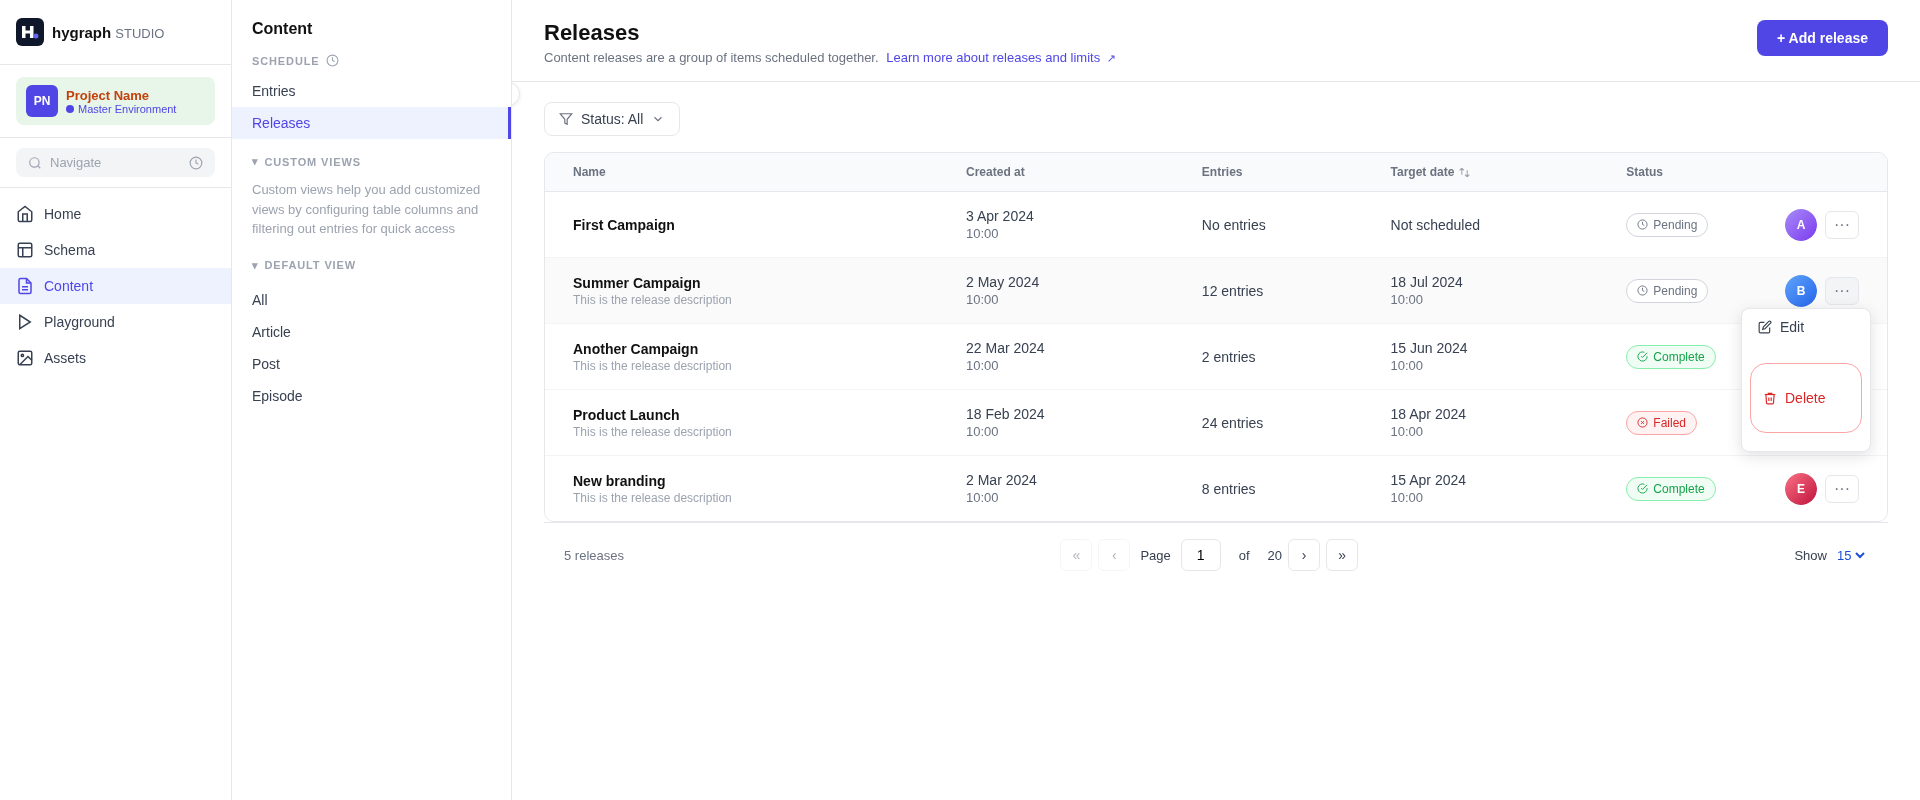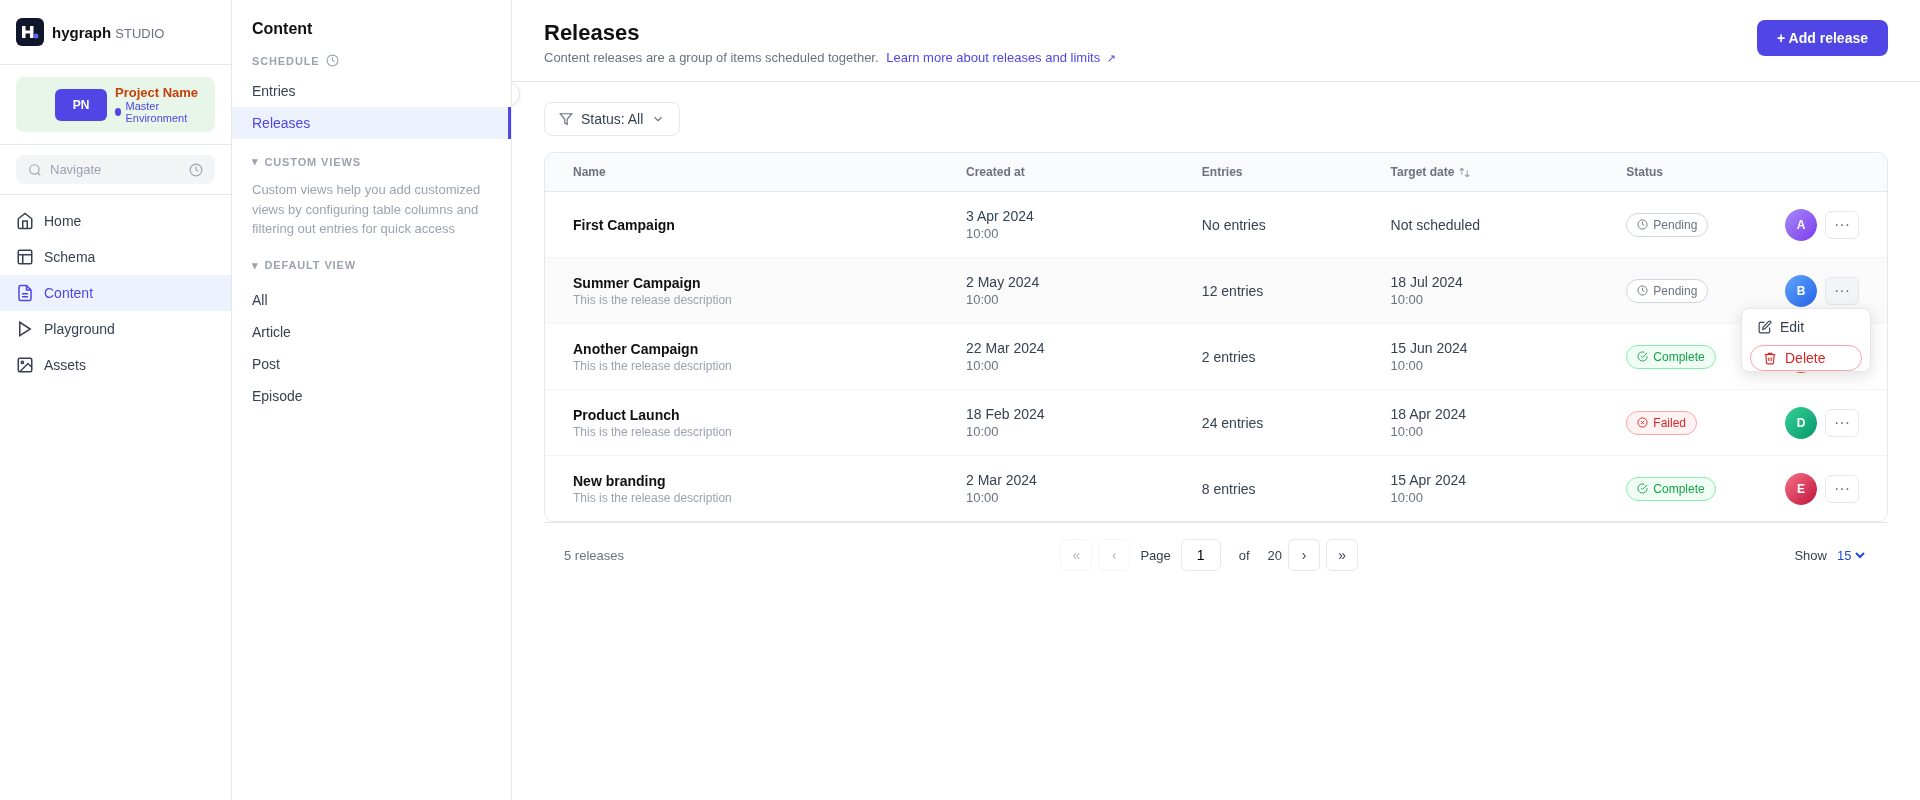--- a/index.html
+++ b/index.html
@@ -5,21 +5,21 @@
     * { box-sizing: border-box; margin: 0; padding: 0; }
     body { font-family: -apple-system, BlinkMacSystemFont, 'Segoe UI', sans-serif; background: #f8f9fa; display: flex; height: 800px; overflow: hidden; font-size: 14px; }
 
     
     .sidebar { width: 232px; background: #fff; border-right: 1px solid #e5e7eb; display: flex; flex-direction: column; flex-shrink: 0; }
     .sidebar-logo { padding: 18px 16px; display: flex; align-items: center; gap: 8px; border-bottom: 1px solid #e5e7eb; }
     .logo-icon { width: 28px; height: 28px; }
 
     .project-section { padding: 12px 16px; border-bottom: 1px solid #e5e7eb; }
     .project-badge { display: flex; align-items: center; gap: 8px; background: #e8f5e9; border-radius: 8px; padding: 8px 10px; }
-    .project-avatar { width: 52px; height: 32px; background: #4f46e5; border-radius: 6px; display: flex; align-items: center; justify-content: center; color: #fff; font-size: 12px; font-weight: 700; flex-shrink: 0; margin-left: 29px; }
+    .project-avatar { width: 32px; height: 32px; background: #4f46e5; border-radius: 6px; display: flex; align-items: center; justify-content: center; color: #fff; font-size: 12px; font-weight: 700; flex-shrink: 0; }
     .project-info { display: flex; flex-direction: column; }
     .project-name { font-size: 13px; font-weight: 600; color: #c2410c; }
     .project-env { font-size: 11px; color: #4f46e5; display: flex; align-items: center; gap: 4px; }
     .env-dot { width: 8px; height: 8px; background: #4f46e5; border-radius: 50%; }
 
     .search-section { padding: 10px 16px; border-bottom: 1px solid #e5e7eb; }
     .search-bar { display: flex; align-items: center; justify-content: space-between; background: #f3f4f6; border-radius: 8px; padding: 7px 12px; cursor: pointer; }
     .search-left { display: flex; align-items: center; gap: 8px; color: #9ca3af; font-size: 13px; }
 
     .nav-section { padding: 8px 0; flex: 1; }
@@ -71,21 +71,21 @@
     .badge-failed { color: #dc2626; border-color: #fca5a5; background: #fef2f2; }
 
     .avatar { width: 32px; height: 32px; border-radius: 50%; background: #d1d5db; overflow: hidden; display: flex; align-items: center; justify-content: center; flex-shrink: 0; }
 
     .more-btn { background: none; border: 1px solid #e5e7eb; border-radius: 6px; padding: 4px 8px; cursor: pointer; color: #6b7280; font-size: 16px; }
     .more-btn.open { background: #f3f4f6; }
 
     
     .context-menu { position: absolute; right: 16px; top: 50px; background: #fff; border: 1px solid #e5e7eb; border-radius: 8px; box-shadow: 0 4px 16px rgba(0,0,0,0.12); z-index: 100; min-width: 130px; }
     .context-item { display: flex; align-items: center; gap: 8px; padding: 10px 16px; cursor: pointer; font-size: 14px; }
-    .context-item.delete { color: #dc2626; border: 1px solid #fca5a5; border-radius: 16px; margin: 0 8px; padding: 4px 12px; }
+    .context-item.delete { color: #dc2626; border: 1px solid #fca5a5; border-radius: 16px; margin: 18px 8px; padding: 26px 12px; }
     .context-item.edit { color: #374151; padding: 10px 16px; }
 
     
     .pagination { display: flex; align-items: center; justify-content: space-between; padding: 16px 20px; border-top: 1px solid #e5e7eb; background: #fff; }
     .page-info { font-size: 13px; color: #6b7280; }
     .page-controls { display: flex; align-items: center; gap: 6px; }
     .page-btn { width: 32px; height: 32px; border: 1px solid #e5e7eb; border-radius: 6px; background: #fff; cursor: pointer; display: flex; align-items: center; justify-content: center; color: #374151; font-size: 14px; }
     .page-btn:disabled { opacity: 0.4; }
     .page-input { width: 40px; height: 32px; border: 1px solid #e5e7eb; border-radius: 6px; text-align: center; font-size: 14px; }
     .page-of { font-size: 13px; color: #374151; }

